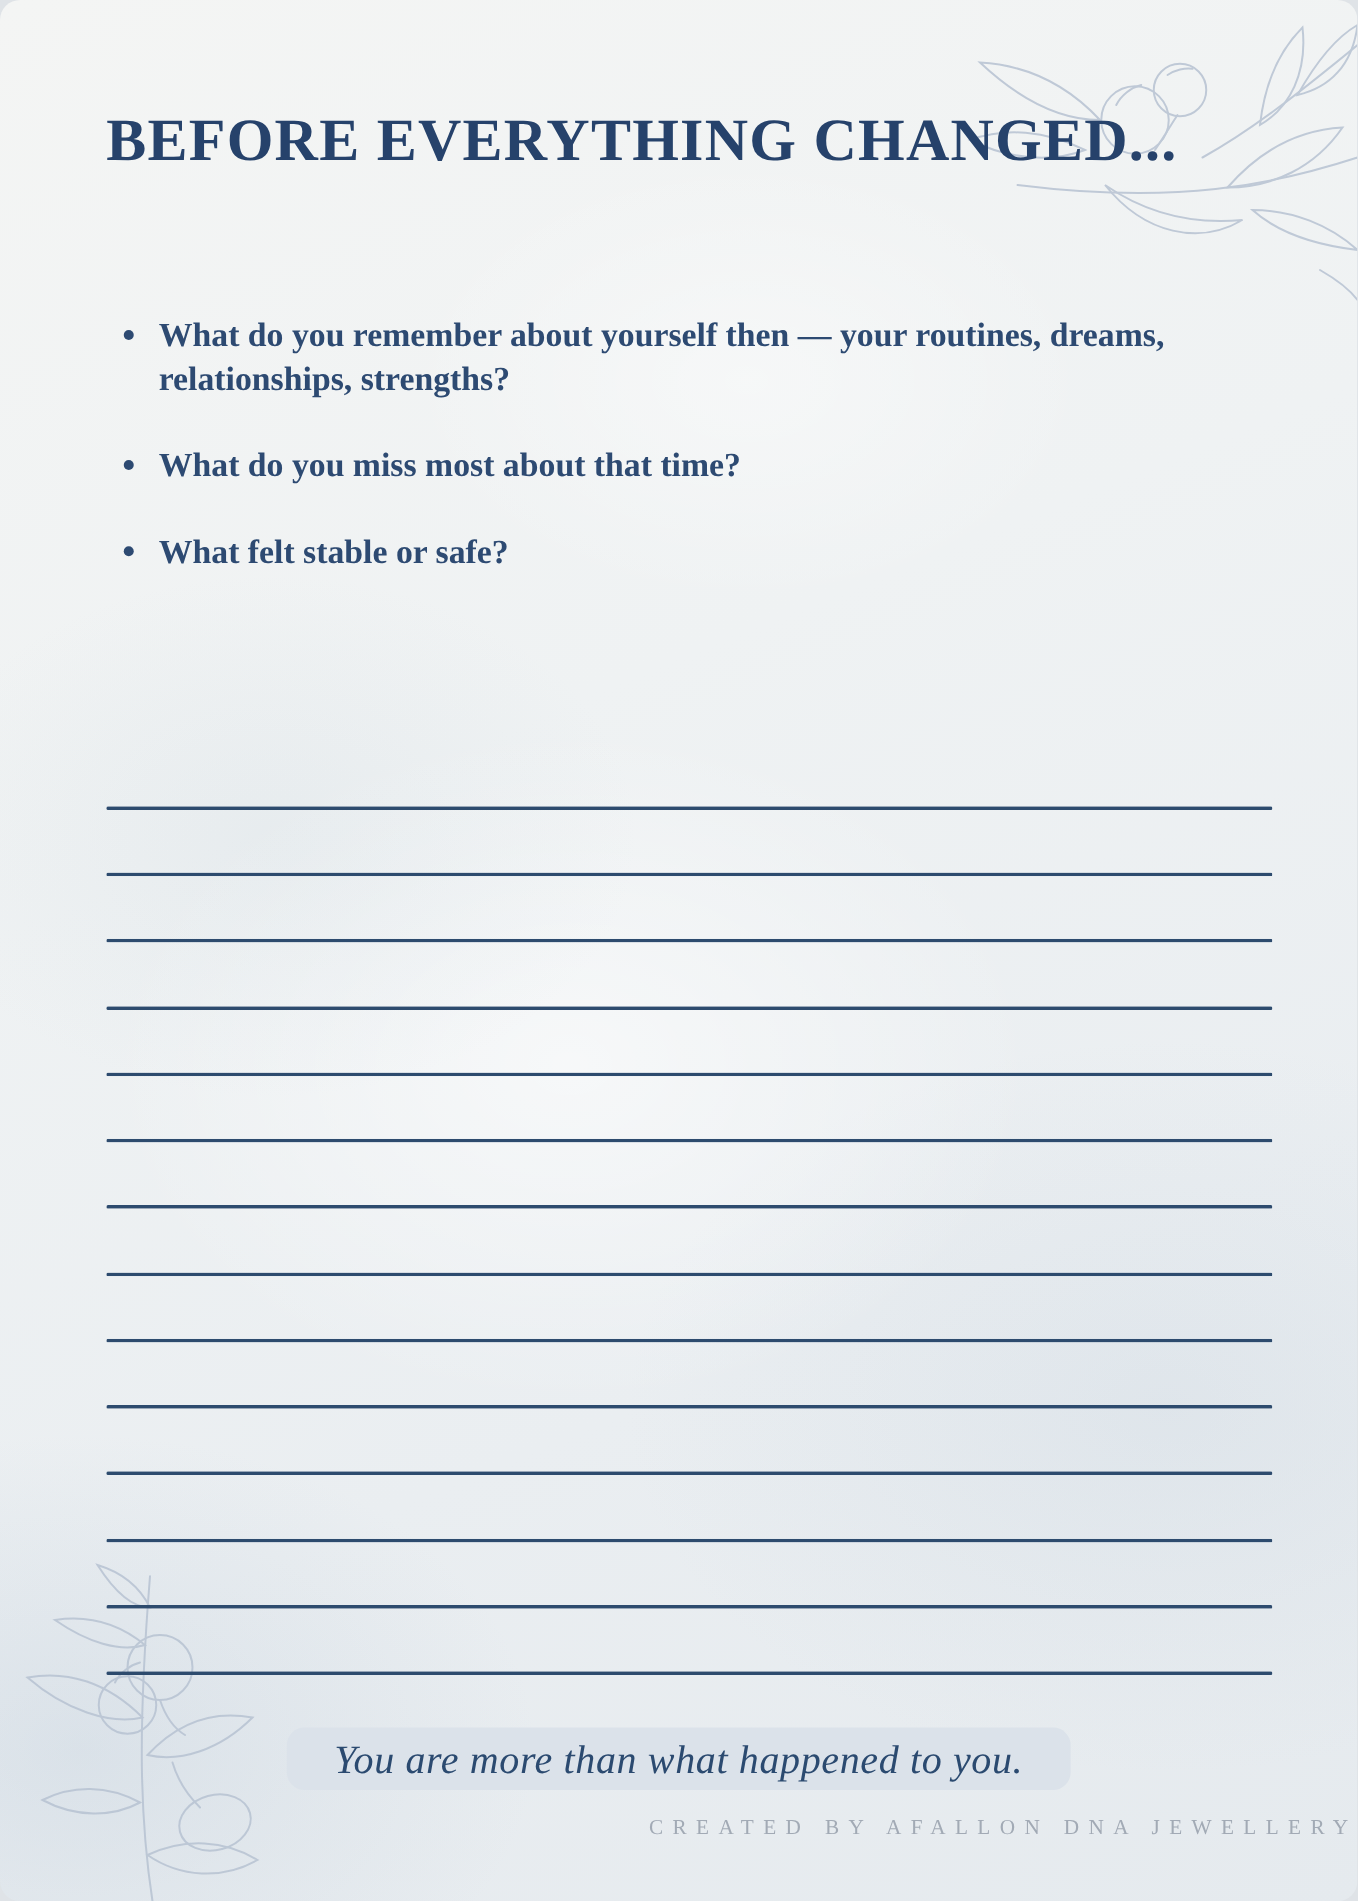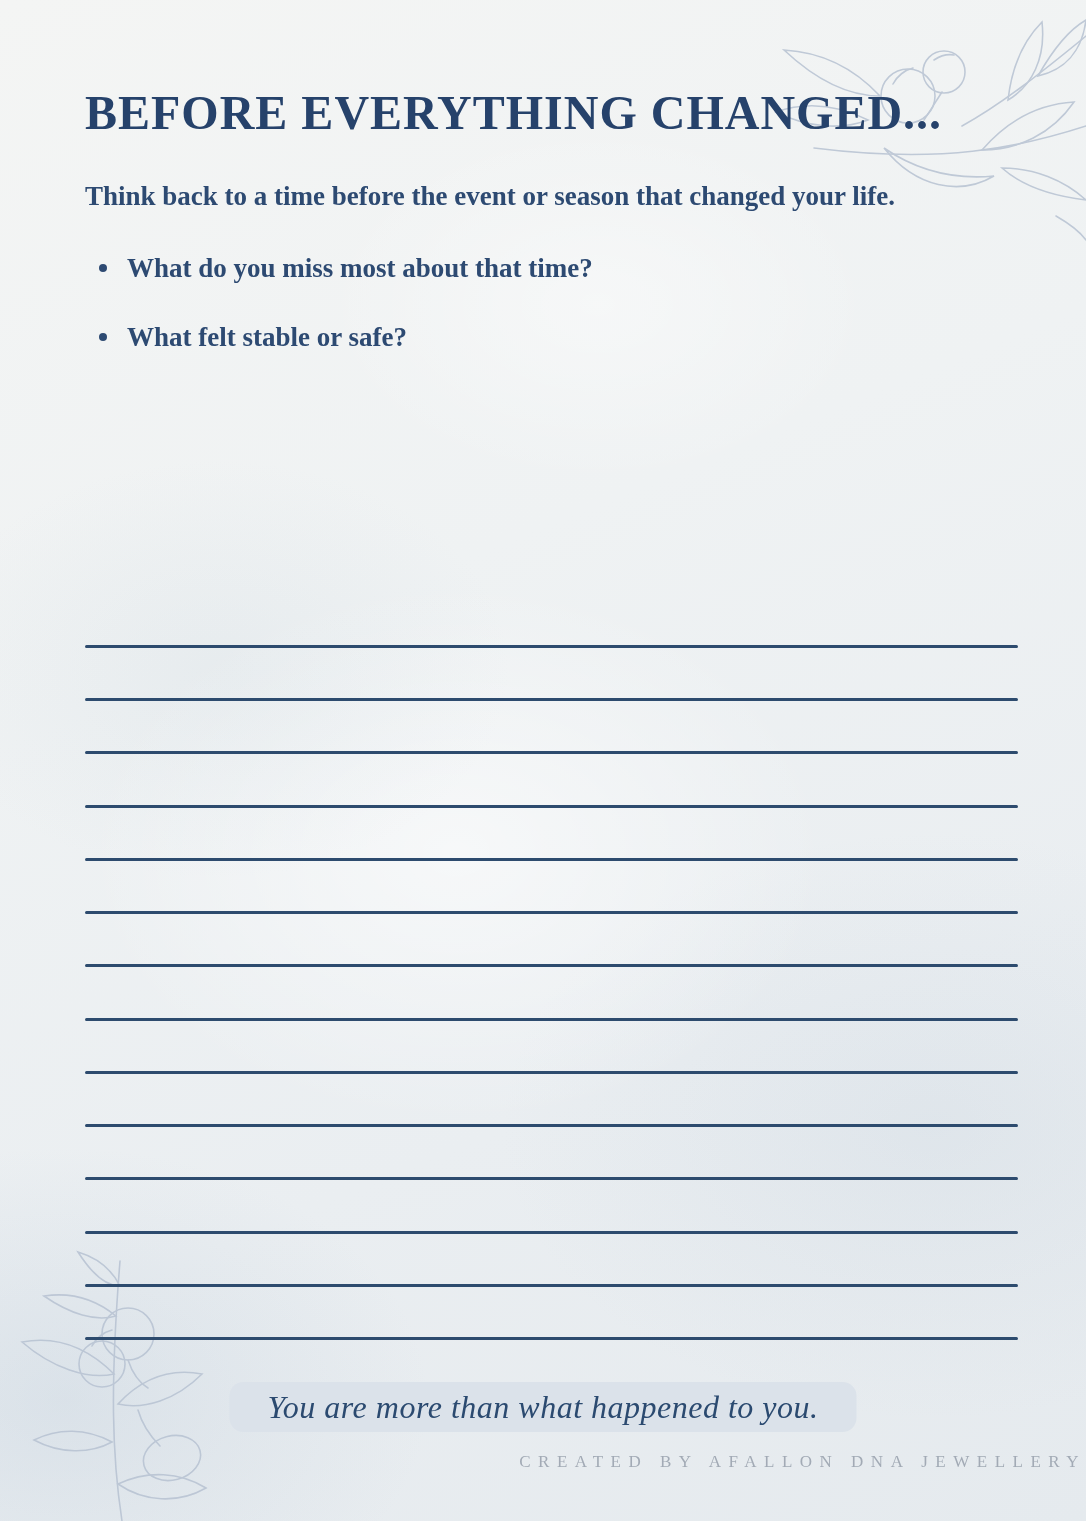--- a/index.html
+++ b/index.html
@@ -10,20 +10,21 @@
     overflow:hidden;
     font-family:"Liberation Serif", serif;
     color:#2b4a70;
     background:
       radial-gradient(ellipse 420px 300px at 20% 44%, rgba(188,203,214,0.16), transparent 70%),
       radial-gradient(ellipse 520px 380px at 42% 56%, rgba(255,255,255,0.55), transparent 72%),
       radial-gradient(ellipse 620px 420px at 86% 74%, rgba(184,199,214,0.20), transparent 70%),
       radial-gradient(ellipse 520px 360px at 6% 92%, rgba(178,195,212,0.28), transparent 70%),
       radial-gradient(ellipse 400px 260px at 55% 20%, rgba(255,255,255,0.4), transparent 70%),
       linear-gradient(158deg,#f4f5f4 0%,#eff2f3 38%,#eaeef1 68%,#e5eaee 100%);
+    border-radius: 16px;
   }
   .olive-top{position:absolute;top:0;right:0;}
   .olive-bottom{position:absolute;left:0;bottom:0;}
   .deco{stroke:#b7c2d2;stroke-width:1.6;fill:none;stroke-linecap:round;opacity:0.85;}
 
   .title{
     position:absolute;left:85px;top:88px;margin:0;
     font-size:48px;font-weight:700;letter-spacing:1px;
     color:#26426b;line-height:1.05;white-space:nowrap;
   }
@@ -108,23 +109,23 @@
       <circle cx="102" cy="118" r="23"></circle>
       <ellipse cx="172" cy="212" rx="29" ry="22" transform="rotate(-15 172 212)"></ellipse>
       <path d="M128,114 C132,126 138,136 148,142"></path>
       <path d="M160,200 C150,190 142,178 138,164"></path>
       <path d="M92,100 C96,92 104,86 112,84"></path>
     </g>
   </svg>
 
   <h1 class="title">BEFORE EVERYTHING CHANGED...</h1>
 
-  <p class="subtitle">Think back to a time before the event or season that changed your life.</p>
 
   <ul class="bullets">
+    <li>What do you remember about yourself then — your routines, dreams, relationships, strengths?</li>
     <li>What do you miss most about that time?</li>
     <li>What felt stable or safe?</li>
   </ul>
 
 
   <div class="lines" id="writing-lines">
       <div class="line" style="top: 0px;"></div>
       <div class="line" style="top: 53.23px;"></div>
       <div class="line" style="top: 106.46px;"></div>
       <div class="line" style="top: 159.69px;"></div>

